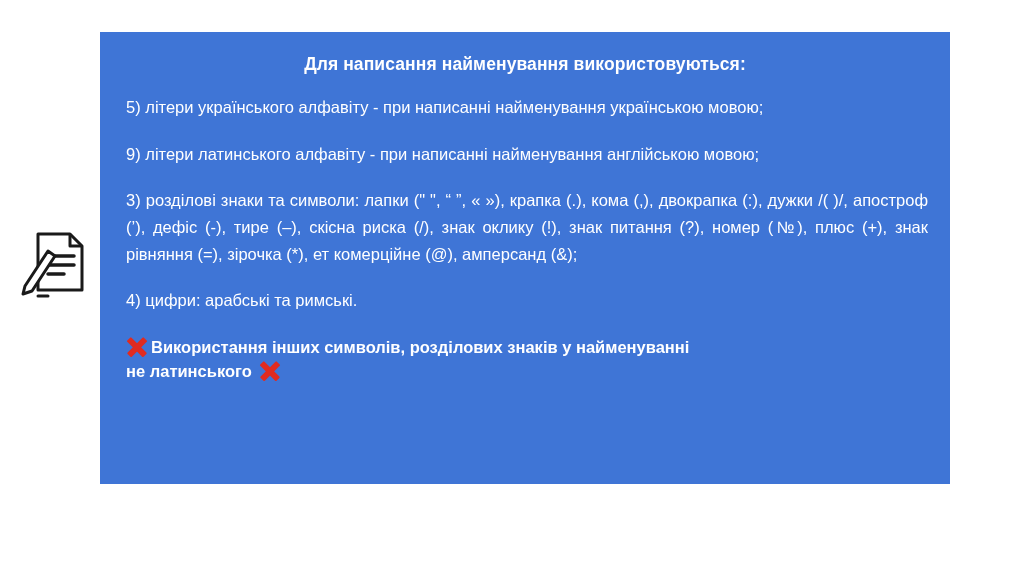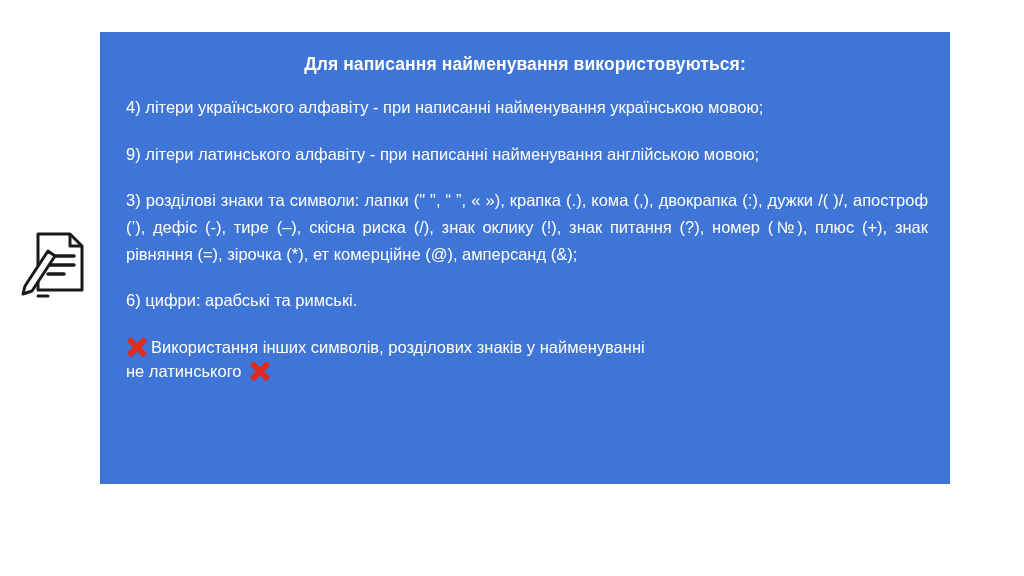--- a/index.html
+++ b/index.html
@@ -56,21 +56,21 @@
     text-align: justify;
     text-justify: inter-word;
     padding: 0 6px 0 10px;
   }
   .para.no-justify {
     text-align: left;
   }
   .warning {
     color: #ffffff;
     font-size: 16.5px;
-    font-weight: normal;
+    font-weight: bold;
     line-height: 1.45;
     padding: 0 6px 0 10px;
     margin-top: 22px;
   }
   .warning .line {
     display: block;
   }
   .xmark {
     display: inline-block;
     width: 21px;
@@ -108,24 +108,24 @@
       <line x1="30" y1="28" x2="56" y2="28" stroke="#1a1a1a" stroke-width="3.5" stroke-linecap="round"></line>
       <line x1="30" y1="37" x2="56" y2="37" stroke="#1a1a1a" stroke-width="3.5" stroke-linecap="round"></line>
       <line x1="30" y1="46" x2="46" y2="46" stroke="#1a1a1a" stroke-width="3.5" stroke-linecap="round"></line>
       <path d="M7 58 L30 23 L37 28 L14 63 L5 66 Z" fill="#ffffff" stroke="#1a1a1a" stroke-width="3" stroke-linejoin="round"></path>
       <line x1="20" y1="68" x2="30" y2="68" stroke="#1a1a1a" stroke-width="3" stroke-linecap="round"></line>
     </svg>
   </div>
 
   <div class="panel">
     <div class="panel-title">Для написання найменування використовуються:</div>
-    <p class="para no-justify">4) літери українського алфавіту - при написанні найменування українською мовою;</p>
+    <p class="para no-justify">5) літери українського алфавіту - при написанні найменування українською мовою;</p>
     <p class="para no-justify">9) літери латинського алфавіту - при написанні найменування англійською мовою;</p>
     <p class="para">3) розділові знаки та символи: лапки (" ", “ ”, « »), крапка (.), кома (,), двокрапка (:), дужки /( )/, апостроф (’), дефіс (-), тире (–), скісна риска (/), знак оклику (!), знак питання (?), номер (№), плюс (+), знак рівняння (=), зірочка (*), ет комерційне (@), амперсанд (&amp;);</p>
-    <p class="para no-justify">6) цифри: арабські та римські.</p>
+    <p class="para no-justify">4) цифри: арабські та римські.</p>
     <div class="warning">
       <span class="line">
         <span class="xmark"></span><span>Використання інших символів, розділових знаків у найменуванні</span>
       </span>
       <span class="line">
         <span>не латинського</span><span class="xmark trail"></span>
       </span>
     </div>
   </div>
 

